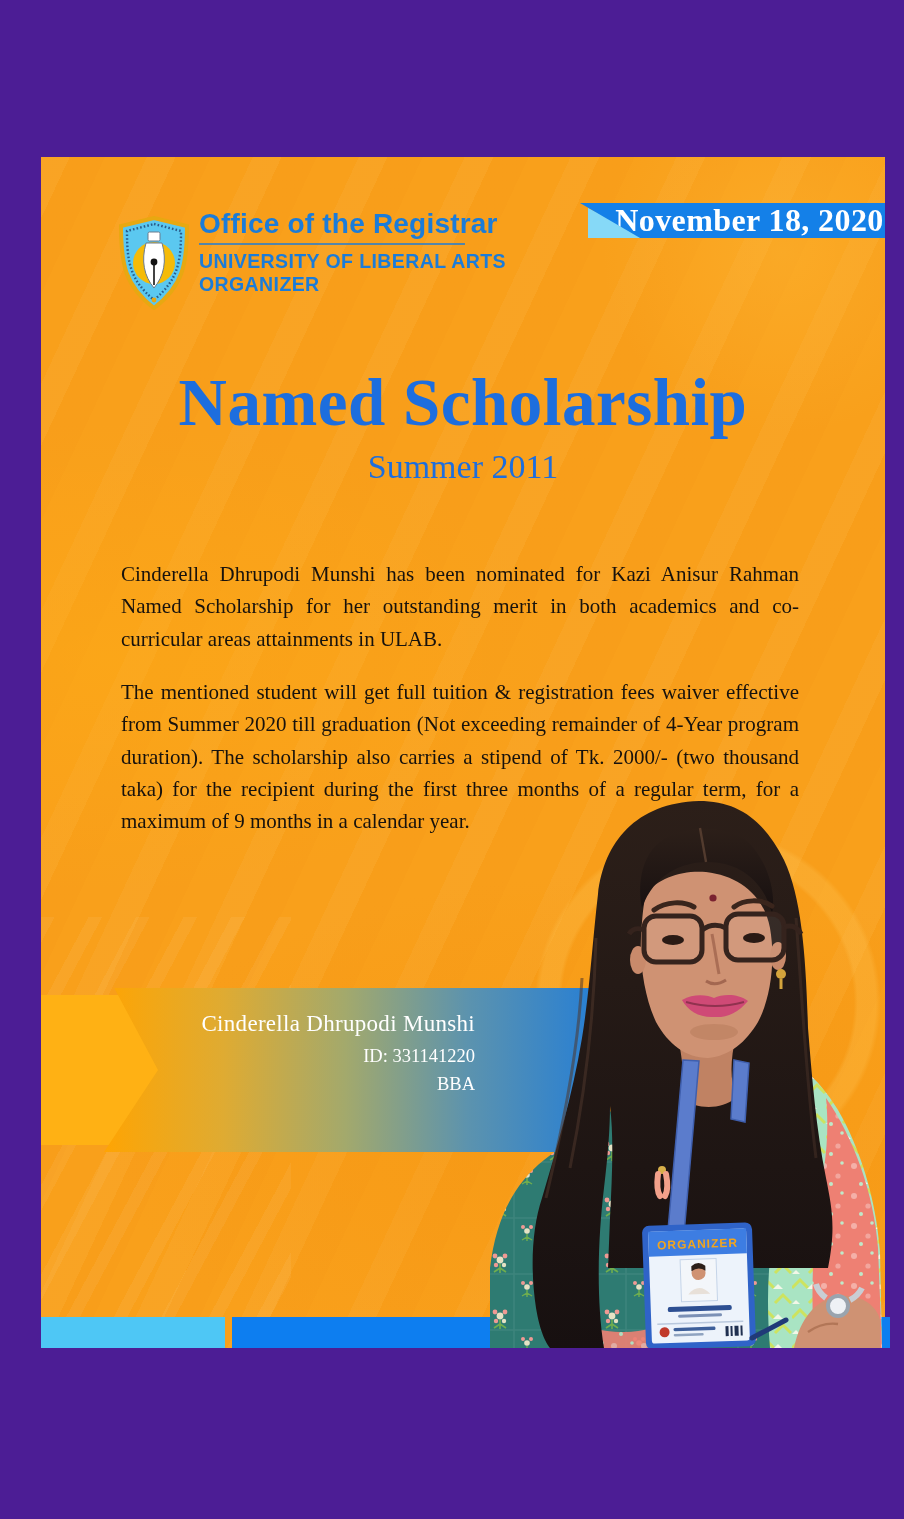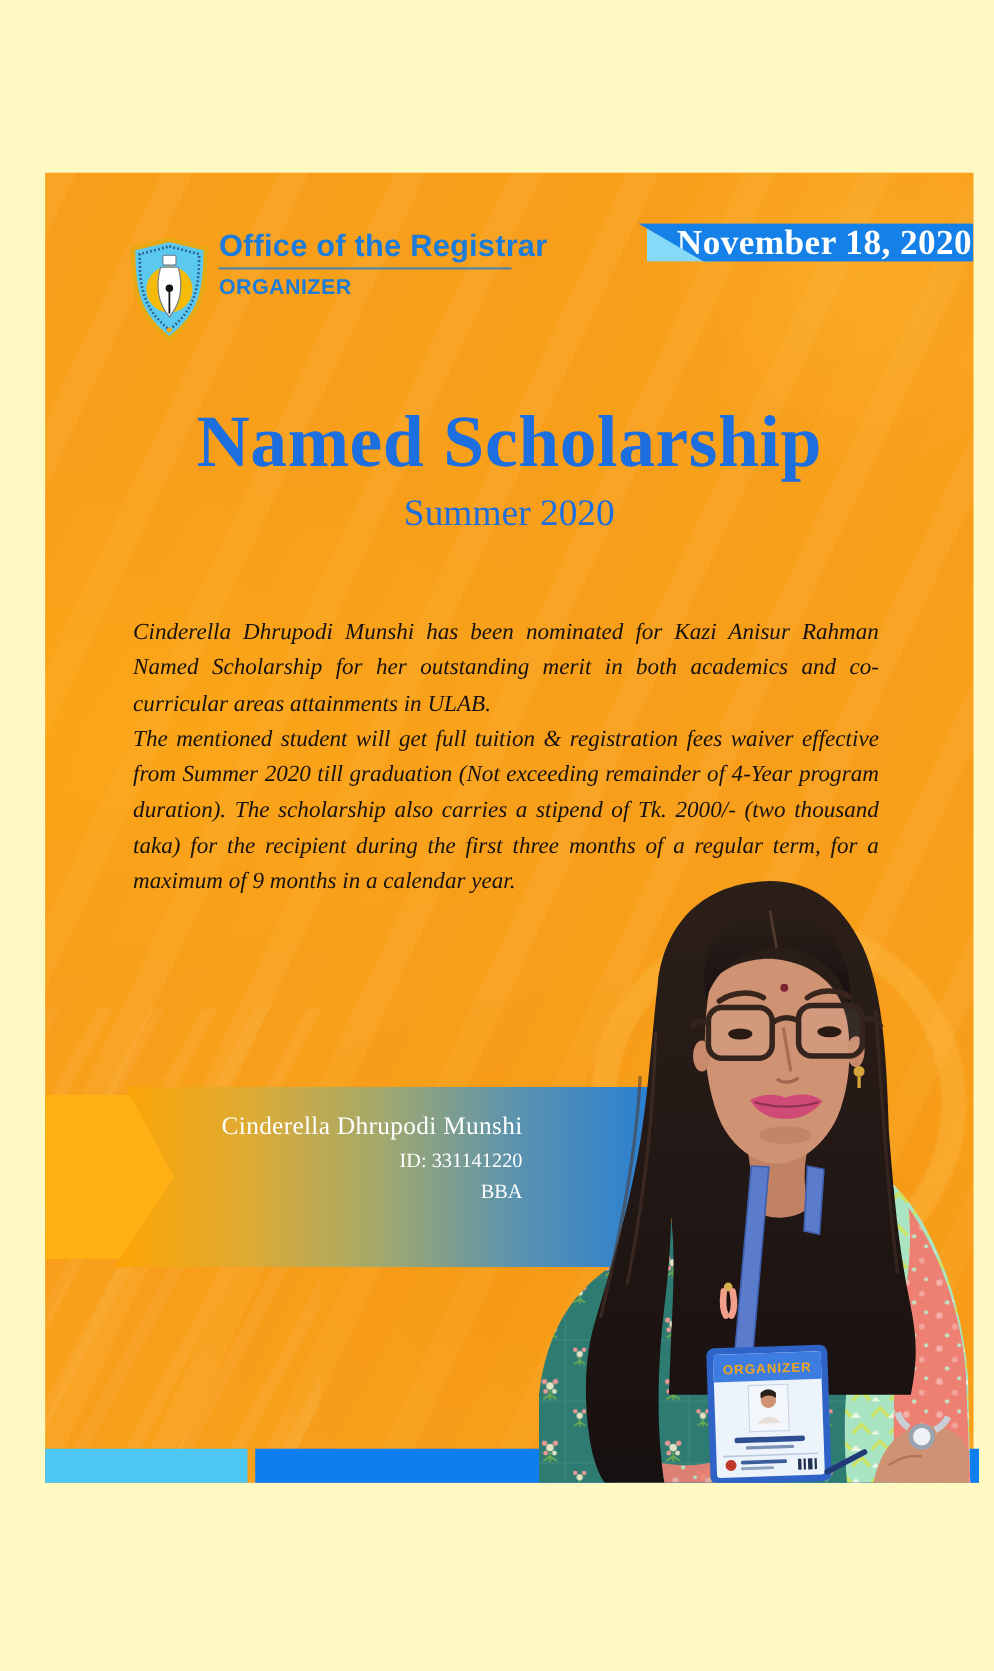--- a/index.html
+++ b/index.html
@@ -1,16 +1,16 @@
 <!DOCTYPE html>
 <html><head>
 <meta charset="utf-8">
 <style>
   html,body{margin:0;padding:0;background:#ffffff;}
-  .page{position:relative;width:904px;height:1519px;background:#fef9c3;overflow:hidden;
+  .page{position:relative;width:904px;height:1519px;background:#4c1d95;overflow:hidden;
         font-family:"Liberation Serif",serif;}
   .poster{position:absolute;left:41px;top:157px;width:844px;height:1191px;
         background:
           radial-gradient(circle 170px at 79% 71%, rgba(255,205,100,0) 146px, rgba(255,200,90,.28) 150px, rgba(255,200,90,.28) 168px, rgba(255,205,100,0) 173px),
           radial-gradient(circle 260px at 88% 8%, rgba(255,190,60,.35), rgba(255,190,60,0) 70%),
           radial-gradient(ellipse 700px 360px at 8% 42%, rgba(255,175,20,.40), rgba(255,175,20,0) 65%),
           radial-gradient(ellipse 820px 420px at 68% 82%, rgba(242,140,8,.30), rgba(242,140,8,0) 62%),
           repeating-linear-gradient(115deg, rgba(255,255,255,.04) 0 26px, rgba(230,120,0,.05) 26px 58px, rgba(255,255,255,0) 58px 96px),
           #f9a01b;}
   
@@ -26,22 +26,22 @@
   .date-band span{color:#ffffff;font-size:32px;font-weight:bold;letter-spacing:.4px;}
   .date-flap{position:absolute;left:547px;top:51px;width:62px;height:30px;background:#86d9f7;
       clip-path:polygon(0 0,100% 100%,0 100%);}
   
   .title-wrap{position:absolute;left:0;top:212px;width:844px;text-align:center;color:#1d6ede;}
   .title-main{font-size:67px;font-weight:bold;letter-spacing:.5px;line-height:1;}
   .title-sub{font-size:34px;margin-top:14px;line-height:1;}
   
   .paras{position:absolute;left:80px;top:401px;width:678px;color:#17120d;font-size:21px;
       line-height:1.54;text-align:justify;}
-  .paras p{margin:0;font-style:italic;}
-  .paras p + p{}
+  .paras p{margin:0;}
+  .paras p + p{margin-top:21px;}
   
   .rays{position:absolute;left:0;top:760px;width:250px;height:430px;
       background:repeating-linear-gradient(118deg, rgba(255,255,255,.055) 0 12px, rgba(255,255,255,0) 12px 42px);}
   .chevron{position:absolute;left:0;top:838px;width:134px;height:150px;background:#ffb114;
       clip-path:polygon(0 0,58% 0,100% 50%,58% 100%,0 100%);}
   .ribbon{position:absolute;left:60px;top:831px;width:509px;height:164px;
       background:linear-gradient(90deg,#ffa402 0%,#dfab32 24%,#a3a96c 48%,#5c93ae 72%,#2a80d2 96%);
       clip-path:polygon(2.6% 0,100% 0,100% 100%,0.6% 100%,11.2% 50%);
       filter:drop-shadow(0 6px 7px rgba(160,80,0,.40));}
   .ribbon-text{position:absolute;left:120px;top:853px;width:314px;text-align:right;color:#ffffff;}
@@ -72,31 +72,32 @@
         <rect x="30" y="16" width="12" height="9" rx="1.5" fill="#ffffff" stroke="#6b7b8c" stroke-width="1"></rect>
         <path d="M36,72 C26,60 23,45 28,27 L44,27 C49,45 46,60 36,72 Z" fill="#ffffff" stroke="#6b7b8c" stroke-width="1"></path>
         <circle cx="36" cy="46" r="3.4" fill="#141414"></circle>
         <path d="M36,49 L36,69" stroke="#141414" stroke-width="1.6"></path>
       </g>
     </svg>
 
     <div class="hdr-text">
       <div class="hdr-office">Office of the Registrar</div>
       <div class="hdr-rule"></div>
+      <div class="hdr-univ">UNIVERSITY OF LIBERAL ARTS</div>
       <div class="hdr-univ">ORGANIZER</div>
     </div>
 
     <div class="date-flap"></div>
     <div class="date-band">
       <span>November 18, 2020</span>
     </div>
 
     <div class="title-wrap">
       <div class="title-main">Named Scholarship</div>
-      <div class="title-sub">Summer 2020</div>
+      <div class="title-sub">Summer 2011</div>
     </div>
 
     <div class="paras">
       <p>Cinderella Dhrupodi Munshi has been nominated for Kazi Anisur Rahman Named Scholarship for her outstanding merit in both academics and co-curricular areas attainments in ULAB.</p>
       <p>The mentioned student will get full tuition &amp; registration fees waiver effective from Summer 2020 till graduation (Not exceeding remainder of 4-Year program duration). The scholarship also carries a stipend of Tk. 2000/- (two thousand taka) for the recipient during the first three months of a regular term, for a maximum of 9 months in a calendar year.</p>
     </div>
 
     <div class="chevron"></div>
     <div class="ribbon"></div>
     <div class="ribbon-text">

